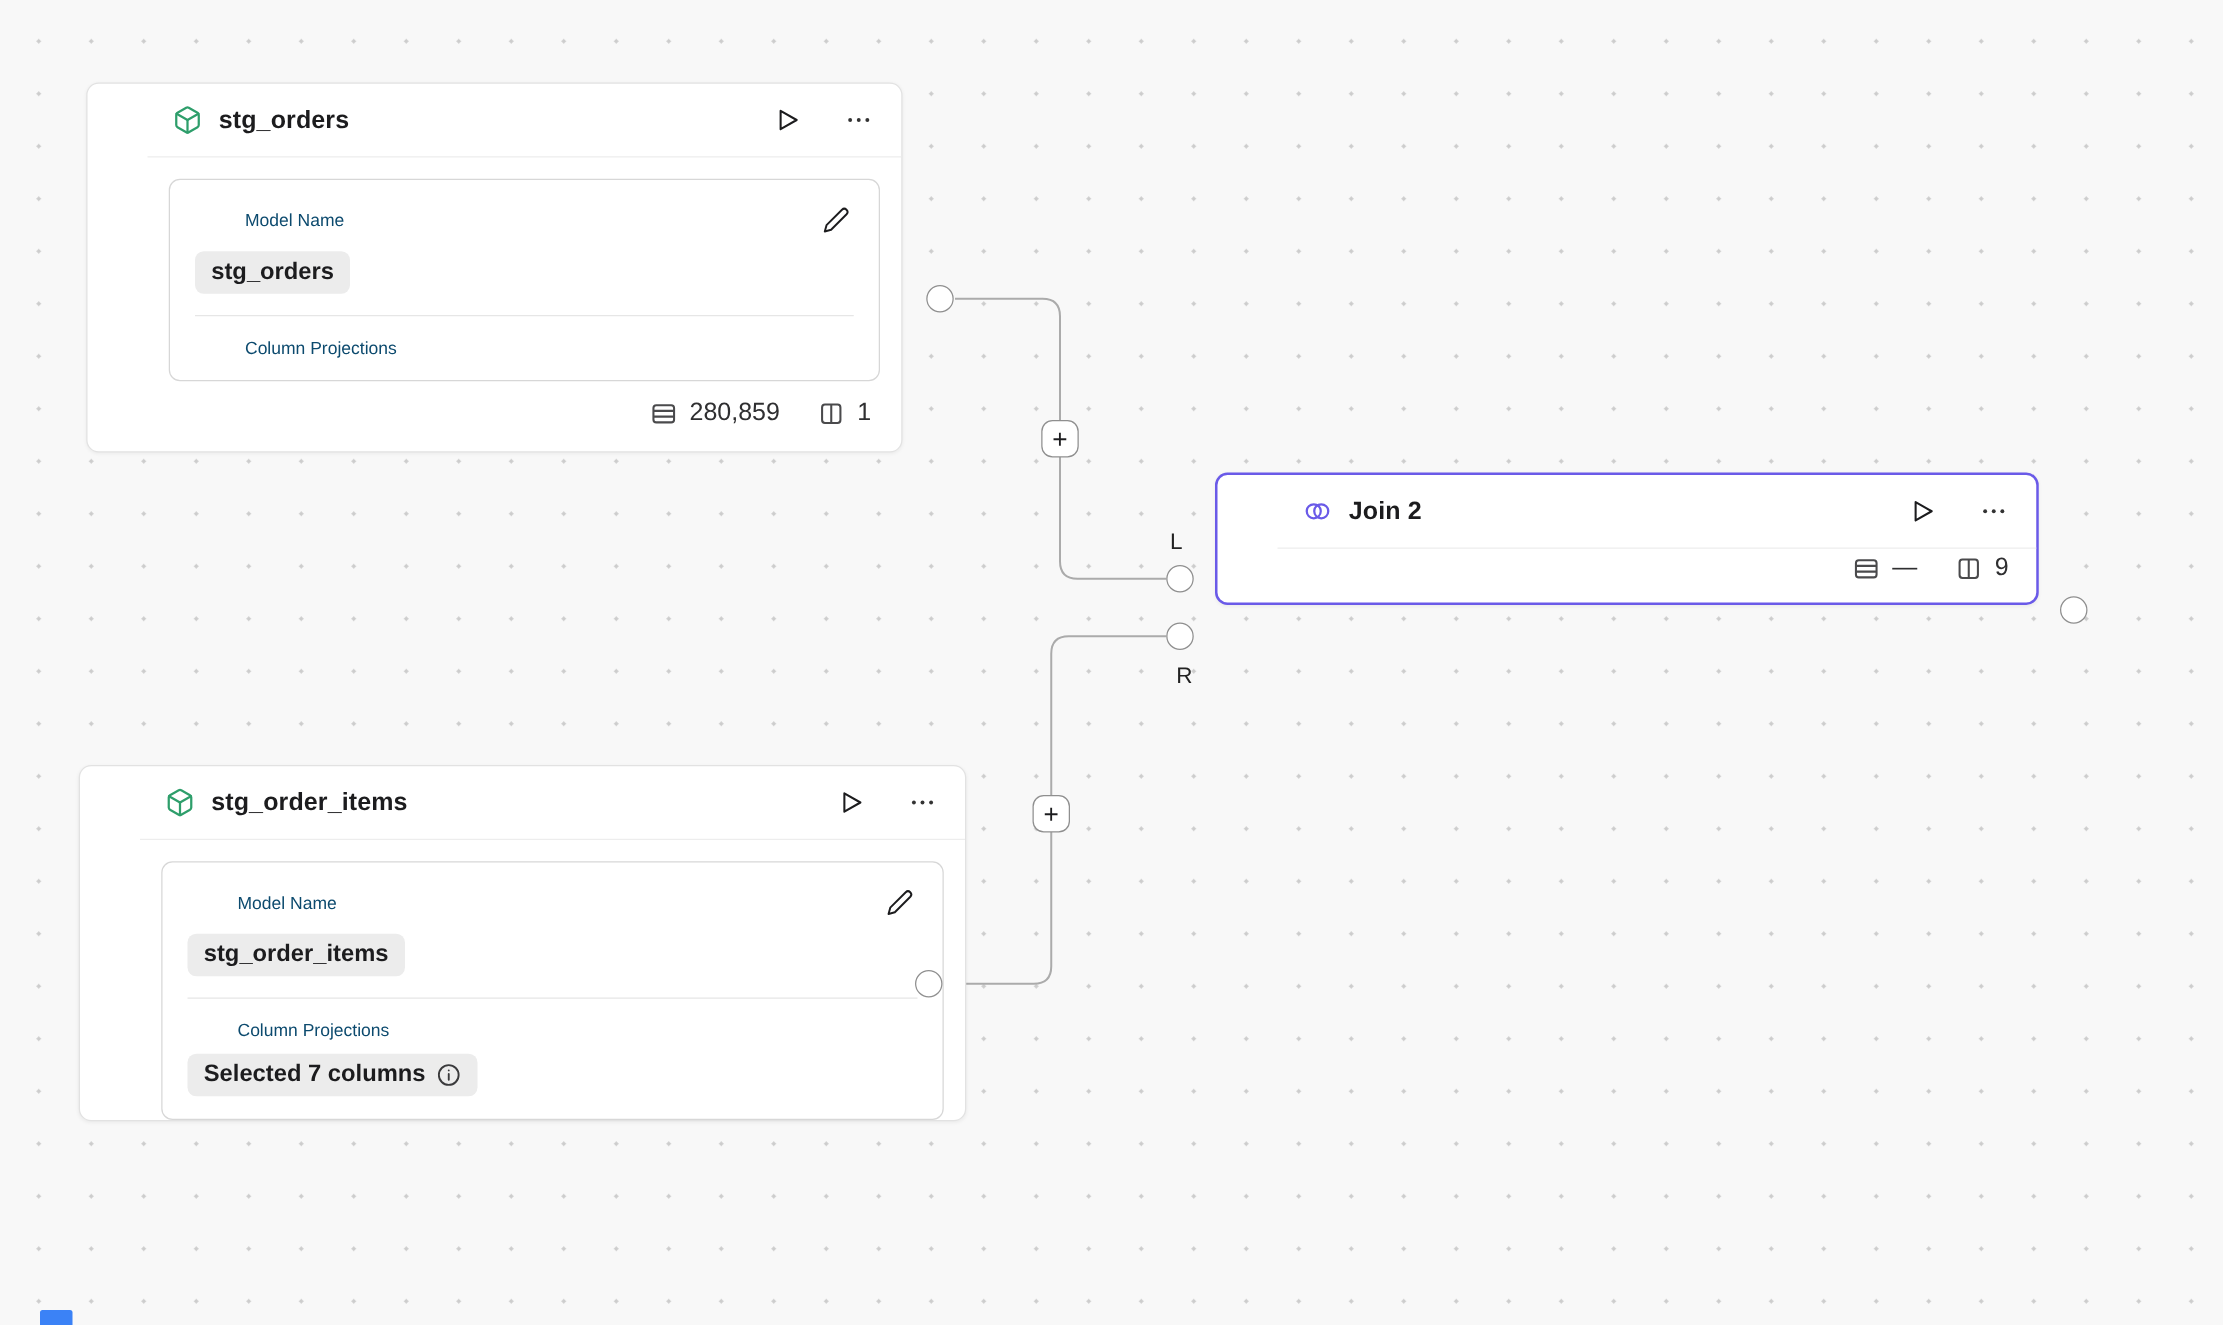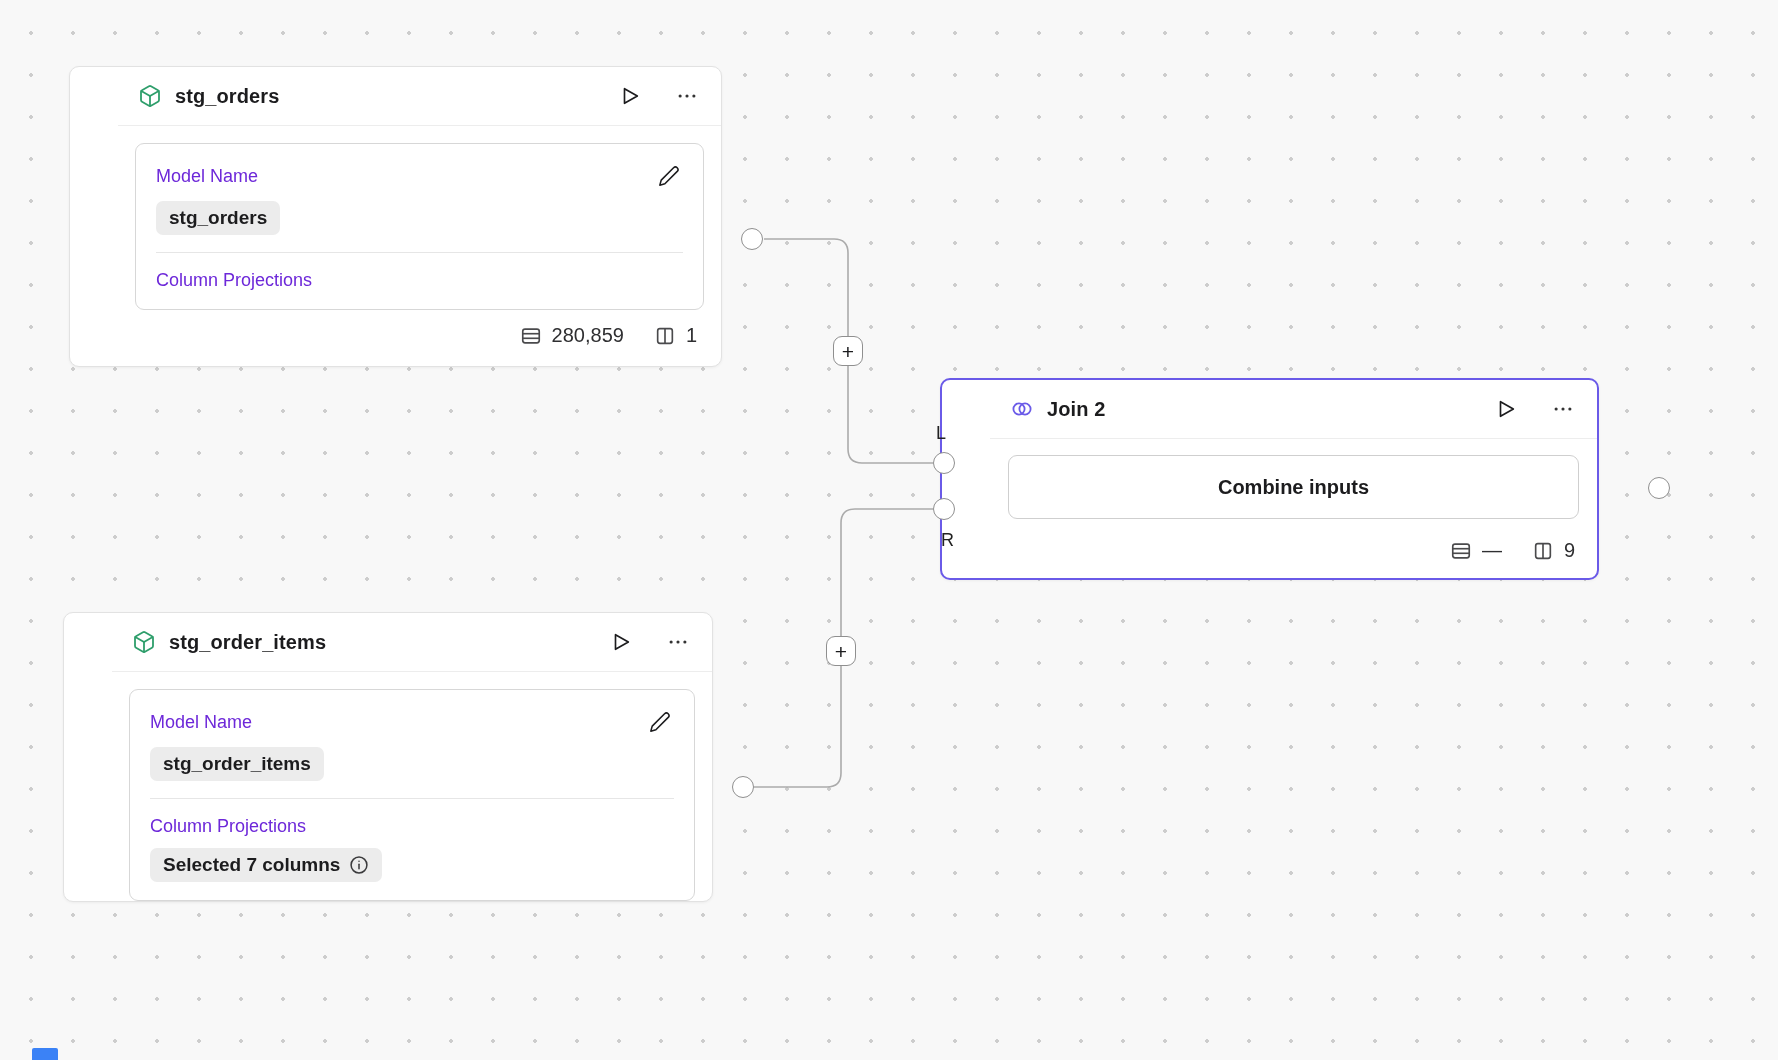--- a/index.html
+++ b/index.html
@@ -79,22 +79,23 @@
     border-radius: 9px;
     padding: 18px 20px;
     background: #fff;
   }
   .field-row {
     display: flex;
     align-items: center;
     justify-content: space-between;
   }
   .field-label {
-    font-size: 18px;
-    color: #6d28d9;
+    font-size: 14px;
+    color: #0c4a6e;
+    margin-left: 40px;
   }
   .pill {
     display: inline-flex;
     align-items: center;
     gap: 9px;
     margin-top: 11px;
     background: #ececec;
     border-radius: 7px;
     padding: 6px 13px;
     font-size: 19px;
@@ -243,21 +244,21 @@
       <span class="stat">
         <svg viewBox="0 0 24 24" fill="none" stroke="#4a4a4c" stroke-width="1.8">
             <rect x="4" y="4" width="16" height="16" rx="2.5"></rect>
             <line x1="12" y1="4" x2="12" y2="20"></line>
           </svg>
         <span>1</span>
       </span>
     </div>
   </div>
 
-  <div class="node" style="left:63px; top:612px; width:650px;">
+  <div class="node" style="left:63px; top:612px; width:710px;">
     <div class="node-header">
       <span class="type-icon">
         <svg viewBox="0 0 24 24" fill="none" stroke="#2E9E6B" stroke-width="1.8" stroke-linecap="round" stroke-linejoin="round">
             <path d="M21 16V8a2 2 0 0 0-1-1.73l-7-4a2 2 0 0 0-2 0l-7 4A2 2 0 0 0 3 8v8a2 2 0 0 0 1 1.73l7 4a2 2 0 0 0 2 0l7-4A2 2 0 0 0 21 16z"></path>
             <polyline points="3.27 6.96 12 12.01 20.73 6.96"></polyline>
             <line x1="12" y1="22.08" x2="12" y2="12"></line>
           </svg>
       </span>
       <span class="node-title">stg_order_items</span>
       <span class="header-spacer"></span>
@@ -294,21 +295,21 @@
         <span>Selected 7 columns</span>
         <svg viewBox="0 0 24 24" fill="none" stroke="#3a3a3c" stroke-width="1.8" stroke-linecap="round">
             <circle cx="12" cy="12" r="9.5"></circle>
             <line x1="12" y1="11" x2="12" y2="16.5"></line>
             <circle cx="12" cy="7.6" r="0.9" fill="#3a3a3c" stroke="none"></circle>
           </svg>
       </span>
     </div>
   </div>
 
-  <div class="node selected" style="left:940px; top:378px; width:659px;">
+  <div class="node selected" style="left:972px; top:378px; width:659px;">
     <div class="node-header">
       <span class="type-icon">
         <svg viewBox="0 0 24 24" fill="none" stroke="#6A5AE8" stroke-width="1.8">
             <circle cx="9" cy="12" r="5.6"></circle>
             <circle cx="15" cy="12" r="5.6"></circle>
           </svg>
       </span>
       <span class="node-title">Join 2</span>
       <span class="header-spacer"></span>
       <button class="icon-btn">
@@ -316,23 +317,20 @@
             <polygon points="6 4 20 12 6 20 6 4"></polygon>
           </svg>
       </button>
       <button class="icon-btn">
         <svg viewBox="0 0 24 24" fill="#333">
             <circle cx="4.5" cy="12" r="1.7"></circle>
             <circle cx="12" cy="12" r="1.7"></circle>
             <circle cx="19.5" cy="12" r="1.7"></circle>
           </svg>
       </button>
-    </div>
-    <div class="join-body">
-      <span>Combine inputs</span>
     </div>
     <div class="node-footer join-footer">
       <span class="stat">
         <svg viewBox="0 0 24 24" fill="none" stroke="#4a4a4c" stroke-width="1.8">
             <rect x="3" y="4.5" width="18" height="15" rx="2.5"></rect>
             <line x1="3" y1="9.5" x2="21" y2="9.5"></line>
             <line x1="3" y1="14.5" x2="21" y2="14.5"></line>
           </svg>
         <span>—</span>
       </span>

